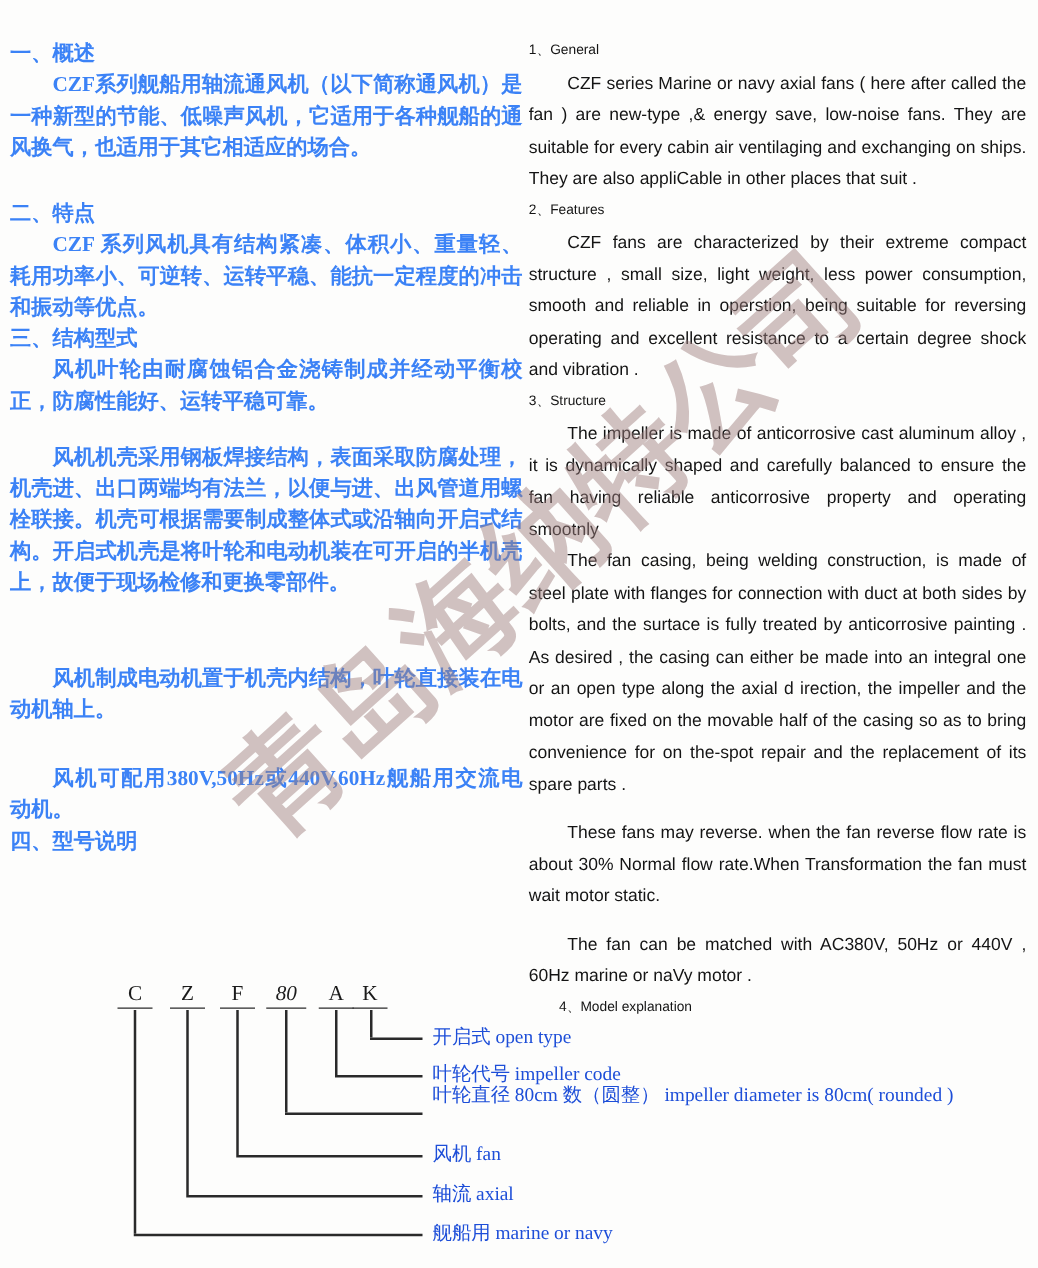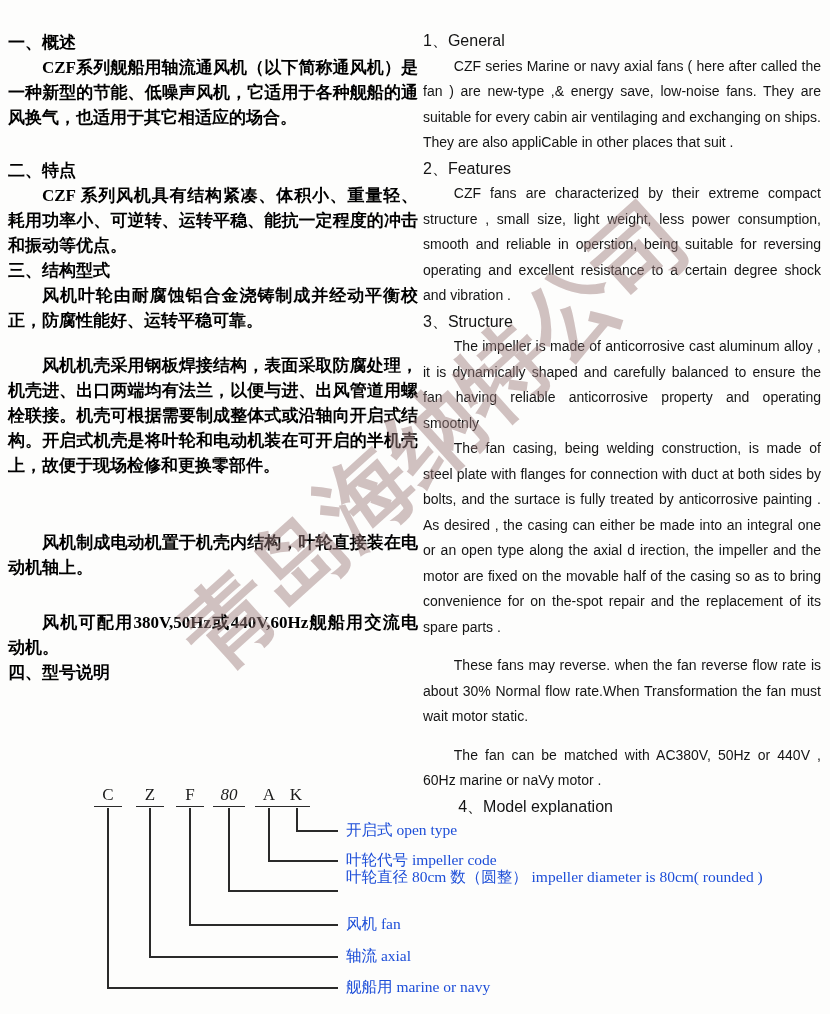--- a/index.html
+++ b/index.html
@@ -28,41 +28,41 @@
     pointer-events:none;
   }
 
   
   .col-left{
     position:absolute;left:8px;top:30px;width:410px;
     font-family:"Liberation Serif",serif;
     font-weight:700;
     font-size:17px;line-height:25px;
     text-align:justify;
-    color:#000000;
+    color:#3b82f6;
     z-index:2;
   }
   .cn-h{margin:0;font-size:17px;font-weight:700;}
   .cn-p{margin:0;text-indent:2em;}
   .cn-p.m-after-p1{margin-bottom:28px;}
   .cn-p.m-after-p2{}
   .cn-p.m-after-p3{margin-bottom:20px;}
   .cn-p.m-after-p4{margin-bottom:52px;}
   .cn-p.m-after-p5{margin-bottom:30px;}
   .cn-p.m-after-p6{margin-bottom:20px;}
 
   
   .col-right{
     position:absolute;left:423px;top:28px;width:398px;
     font-size:14px;line-height:25.5px;
     text-align:justify;
     color:#141414;
     z-index:2;
   }
-  .en-h{margin:0;font-weight:400;font-size:16px;}
+  .en-h{margin:0;font-weight:400;font-size:11px;}
   .en-h.indent{text-indent:2.2em;}
   .en-p{margin:0;text-indent:2.2em;}
   .en-p.gap-top{margin-top:13px;}
 
   
   .diagram{
     position:absolute;left:0;top:785px;width:830px;height:226px;
     z-index:2;
     font-family:"Liberation Serif",serif;
   }

